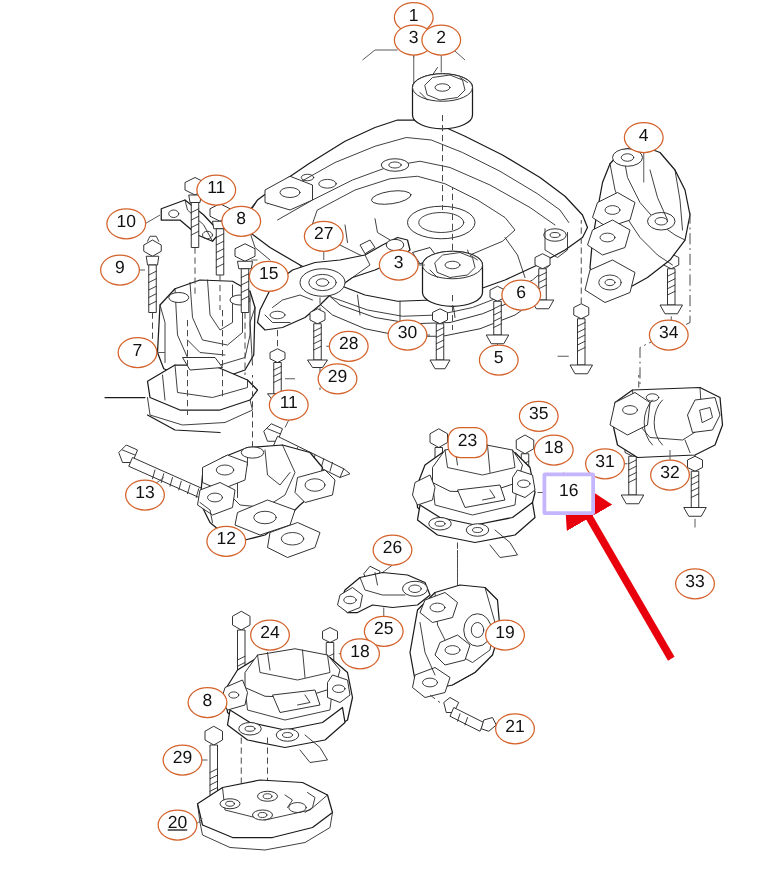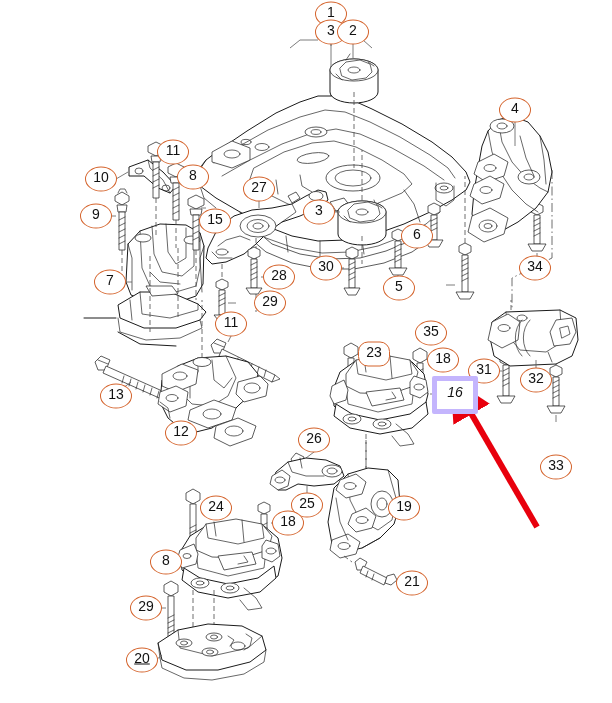--- a/index.html
+++ b/index.html
@@ -10,21 +10,21 @@
   .ln-thin{fill:none;stroke:#262626;stroke-width:0.7;stroke-linejoin:round;stroke-linecap:round;}
   .fillw{fill:#ffffff;stroke:#1b1b1b;stroke-width:1;stroke-linejoin:round;}
   .fillw2{fill:#ffffff;stroke:#262626;stroke-width:0.75;stroke-linejoin:round;}
   .lead{fill:none;stroke:#5a5a5a;stroke-width:0.8;}
   .dash{fill:none;stroke:#4a4a4a;stroke-width:0.8;stroke-dasharray:9 3 1.5 3;}
   .dash2{fill:none;stroke:#4a4a4a;stroke-width:0.8;stroke-dasharray:5 3;}
   .callout{position:absolute;transform:translate(-50%,-50%);
     width:30px;height:23px;border:1.8px solid #d4622a;border-radius:50%;
     background:#ffffff;color:#111111;font-size:14px;line-height:19px;
     text-align:center;font-family:"Liberation Sans",sans-serif;letter-spacing:0px;}
-  .callout.hl{border:5px solid #c4b5fd;border-radius:2px;width:36px;height:28px;line-height:22px;font-style:italic;}
+  .callout.hl{border:3px solid #c4b5fd;border-radius:2px;width:36px;height:28px;line-height:22px;}
 </style>
 </head>
 <body>
 
 <div id="stage">
 
   <svg class="layer" viewBox="0 0 612 703">
 
     <g>
       <path class="lead" d="M331 26 L331 46"></path>

